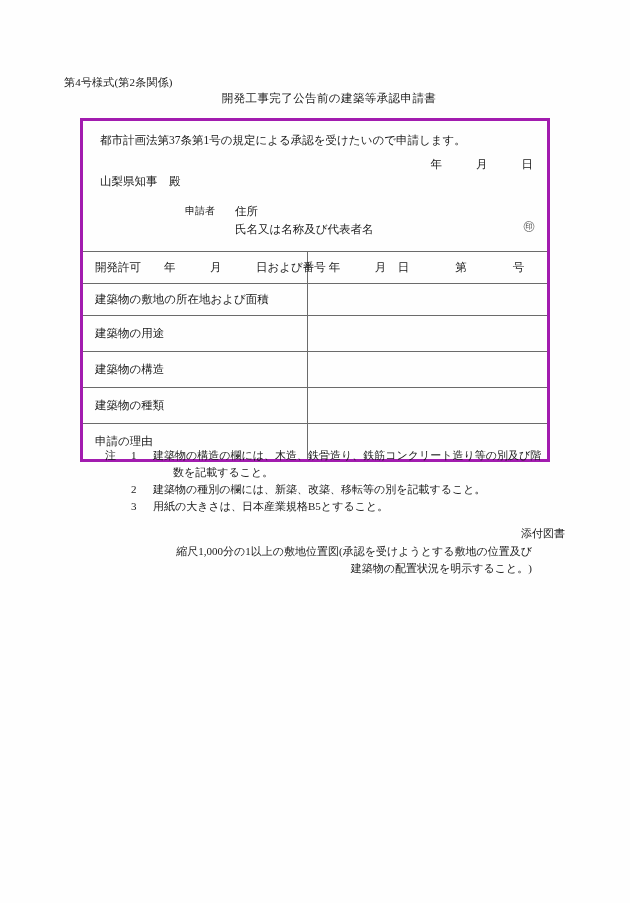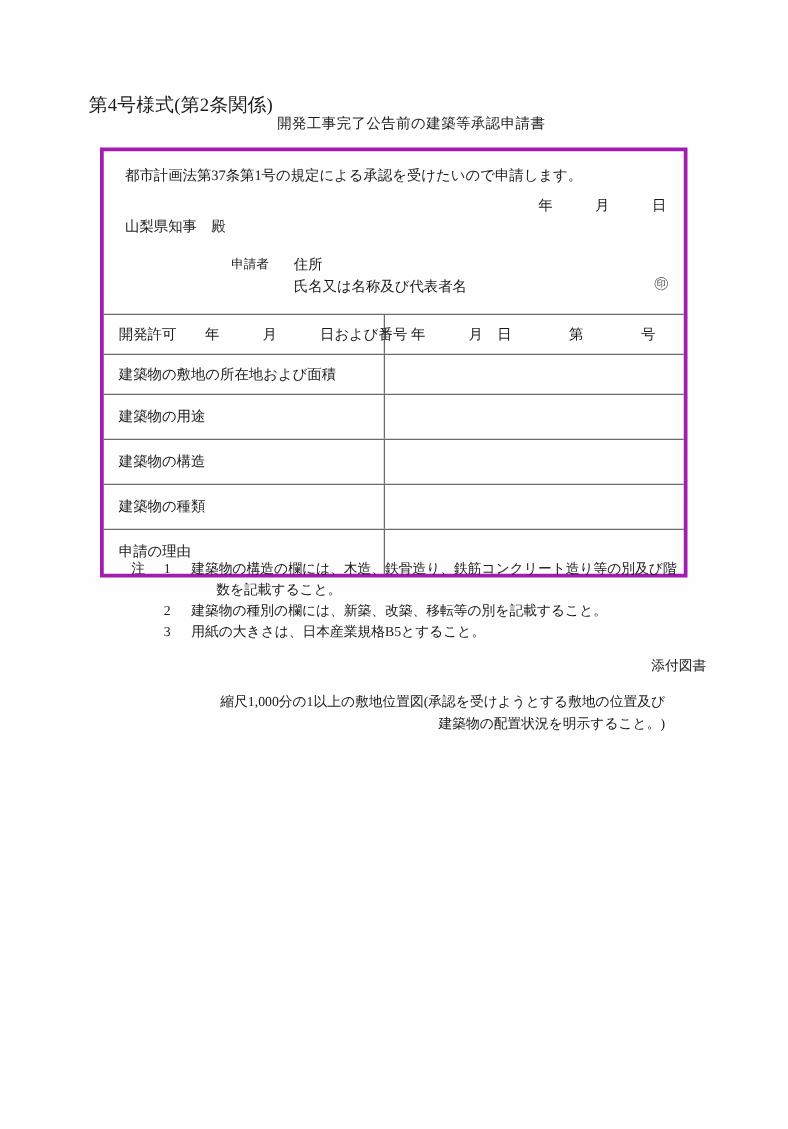--- a/index.html
+++ b/index.html
@@ -20,23 +20,23 @@
 
   .page {
     position: absolute;
     inset: 0;
     background: #fefefe;
   }
 
   
   .form-no {
     position: absolute;
-    left: 71px;
+    left: 64px;
     top: 75px;
-    font-size: 15px;
+    font-size: 11px;
     letter-spacing: 0.2px;
     white-space: nowrap;
   }
 
   
   .doc-title {
     position: absolute;
     left: 0;
     right: 0;
     top: 91px;
@@ -185,21 +185,21 @@
     position: absolute;
     left: 105px;
     top: 525px;
     width: 460px;
     font-size: 11px;
     line-height: 1.55;
     text-align: right;
   }
   .attach-title { white-space: nowrap; }
   .attach-body {
-    margin-top: 12px;
+    margin-top: 1px;
     text-indent: 56px;
     padding-left: 12px;
     width: 415px;
   }
 </style>
 </head>
 <body>
 
 <div class="page">
 

